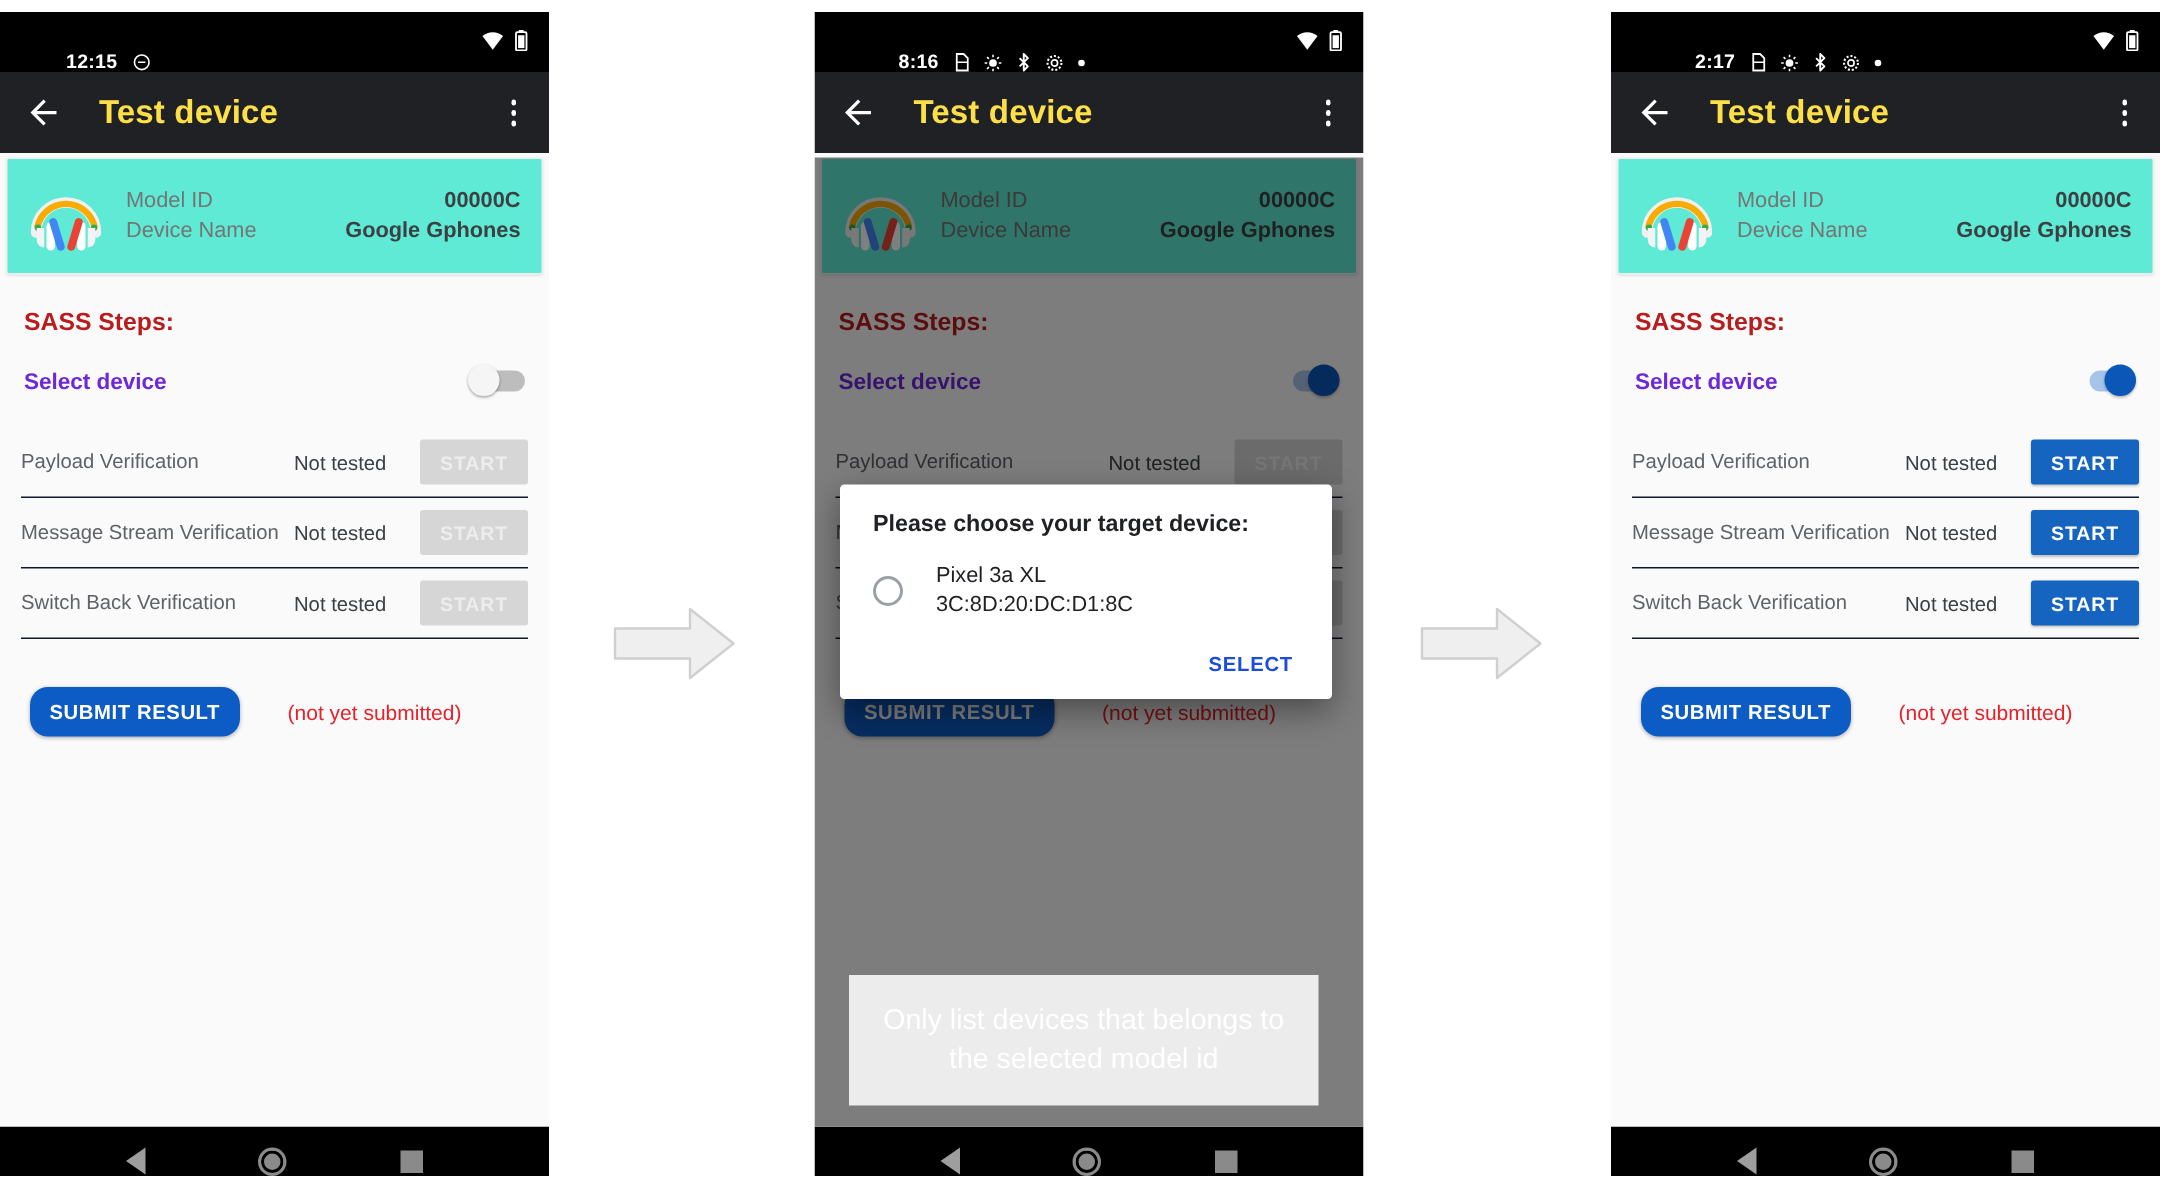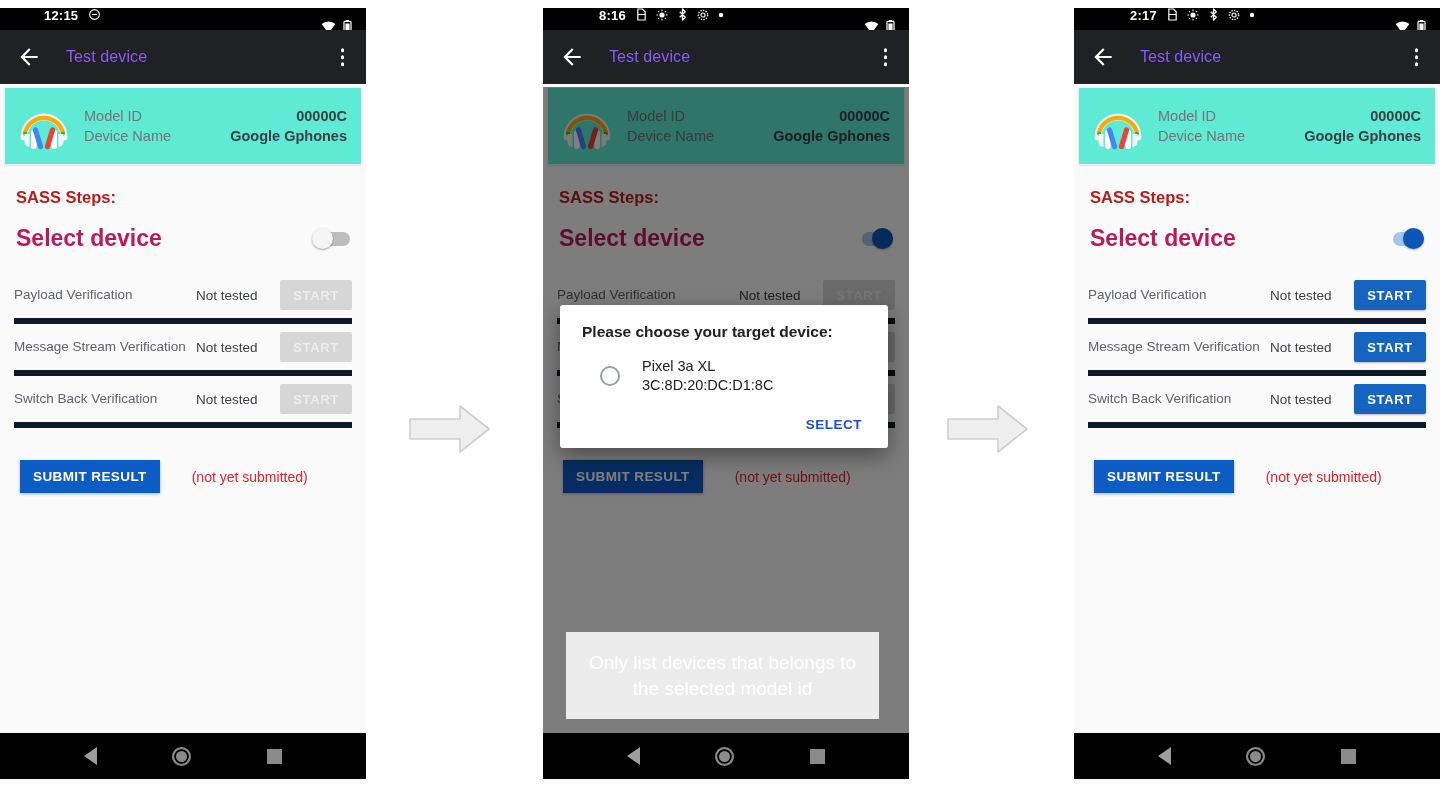--- a/index.html
+++ b/index.html
@@ -20,25 +20,25 @@
     background: #fafafa;
     overflow: hidden;
   }
   #phone1 { left: 0px; }
   #phone2 { left: 543px; }
   #phone3 { left: 1074px; }
 
   
   .statusbar {
     position: relative;
-    height: 22px;
+    height: 40px;
     background: #000;
     color: #fff;
     display: flex;
-    align-items: flex-start;
+    align-items: flex-end;
   }
   .sb-time {
     font-size: 13px;
     font-weight: bold;
     letter-spacing: .2px;
     margin-left: 56px;
   }
   #phone1 .sb-time { margin-left: 44px; }
   .sb-icons-left {
     display: flex; align-items: center; gap: 9px;
@@ -56,23 +56,23 @@
   .appbar {
     height: 54px;
     background: #202124;
     display: flex;
     align-items: center;
     padding: 0 14px 0 16px;
     position: relative;
   }
   .appbar .back { width: 26px; height: 26px; flex: 0 0 auto; cursor: pointer; }
   .appbar .title {
-    color: #8b5cf6;
-    font-size: 16px;
-    font-weight: normal;
+    color: #fde047;
+    font-size: 22px;
+    font-weight: bold;
     margin-left: 24px;
     letter-spacing: .1px;
   }
   .appbar .overflow {
     position: absolute; right: 18px; top: 50%; transform: translateY(-50%);
     display: flex; flex-direction: column; gap: 3.5px; cursor: pointer;
     padding: 4px;
   }
   .appbar .overflow i { width: 3.5px; height: 3.5px; background: #fff; border-radius: 50%; display: block; }
 
@@ -106,42 +106,42 @@
 
   
   .sass-title {
     font-size: 16.5px; font-weight: bold; color: #b91c1c;
     margin: 23px 0 0 16px;
   }
   .select-row {
     display: flex; align-items: center; justify-content: space-between;
     margin: 18px 16px 0 16px;
   }
-  .select-row .lbl { font-size: 23px; font-weight: bold; color: #be185d; }
+  .select-row .lbl { font-size: 15px; font-weight: bold; color: #6d28d9; }
 
   
   .toggle { position: relative; width: 38px; height: 22px; cursor: pointer; }
   .toggle .track {
     position: absolute; left: 7px; top: 4px;
     width: 31px; height: 14px; border-radius: 7px;
     background: #bdbdbd;
   }
   .toggle .knob {
     position: absolute; left: 0px; top: 0px;
     width: 21px; height: 21px; border-radius: 50%;
     background: #f5f5f5; box-shadow: 0 1px 2px rgba(0,0,0,.35);
   }
   .toggle.on .track { background: #a6c4e8; }
   .toggle.on .knob { left: 17px; background: #0b57b8; box-shadow: 0 1px 2px rgba(0,0,0,.3); }
 
   
   .tests { margin: 20px 14px 0 14px; }
   .test-row {
     display: flex; align-items: center;
-    border-bottom: 6px solid #0f172a;
+    border-bottom: 1px solid #0f172a;
     padding: 8px 0;
     min-height: 45px;
   }
   .test-row .name {
     flex: 1 1 auto; color: #5f6368; font-size: 13.5px; line-height: 1.25;
     padding-right: 6px;
   }
   .test-row .status {
     width: 84px; flex: 0 0 auto; color: #3c4043; font-size: 13.5px;
   }
@@ -152,21 +152,21 @@
     font-size: 13px; font-weight: bold; letter-spacing: .6px;
     font-family: "Liberation Sans", sans-serif;
     cursor: pointer;
   }
   .btn-start.disabled { background: #d6d6d6; color: #ededed; }
   .btn-start.enabled { background: #1565c0; color: #fff; box-shadow: 0 1px 2px rgba(0,0,0,.25); }
 
   
   .submit-wrap { display: flex; align-items: center; margin: 32px 0 0 20px; }
   .btn-submit {
-    background: #0d5bc4; color: #fff; border: none; border-radius: 0;
+    background: #0d5bc4; color: #fff; border: none; border-radius: 12px;
     height: 33px; padding: 0 13px;
     font-size: 13.5px; font-weight: bold; letter-spacing: .4px;
     font-family: "Liberation Sans", sans-serif;
     box-shadow: 0 1px 3px rgba(0,0,0,.3); cursor: pointer;
   }
   .not-submitted { color: #e8202a; font-size: 14px; margin-left: 32px; }
 
   
   .navbar {
     height: 46px; background: #000;
@@ -201,21 +201,21 @@
     background: #fff;
     border-radius: 3px;
     box-shadow: 0 8px 22px rgba(0,0,0,.4);
     z-index: 6;
     padding: 18px 0 4px 0;
   }
   .dialog h3 {
     font-size: 15.5px; font-weight: bold; color: #202124;
     margin: 0 22px 14px 22px;
   }
-  .dlg-option { display: flex; align-items: center; padding: 2px 22px 4px 40px; cursor: pointer; }
+  .dlg-option { display: flex; align-items: center; padding: 2px 22px 4px 22px; cursor: pointer; }
   .radio {
     width: 20px; height: 20px; border-radius: 50%;
     border: 2px solid #9aa0a6; flex: 0 0 auto;
   }
   .dlg-option .opt-text { margin-left: 22px; color: #202124; font-size: 14.5px; line-height: 1.32; }
   .dlg-actions { display: flex; justify-content: flex-end; padding: 14px 22px 8px 22px; }
   .btn-select {
     background: none; border: none;
     color: #1d4ed8; font-size: 13.5px; font-weight: bold; letter-spacing: .5px;
     font-family: "Liberation Sans", sans-serif;

